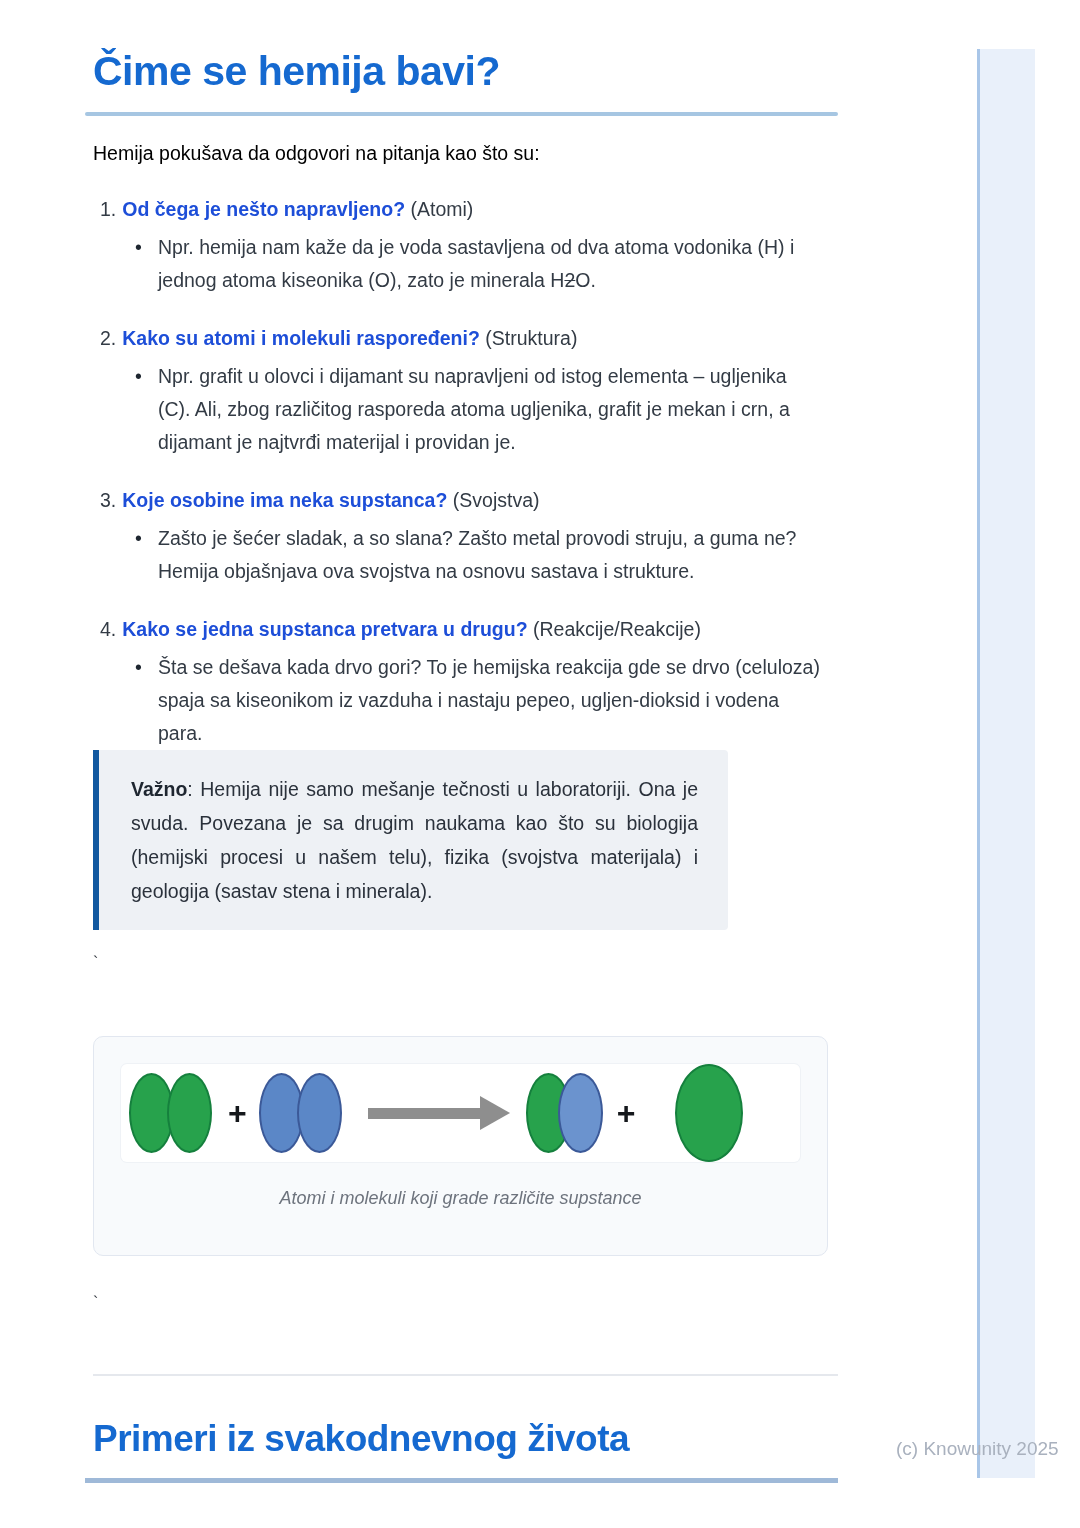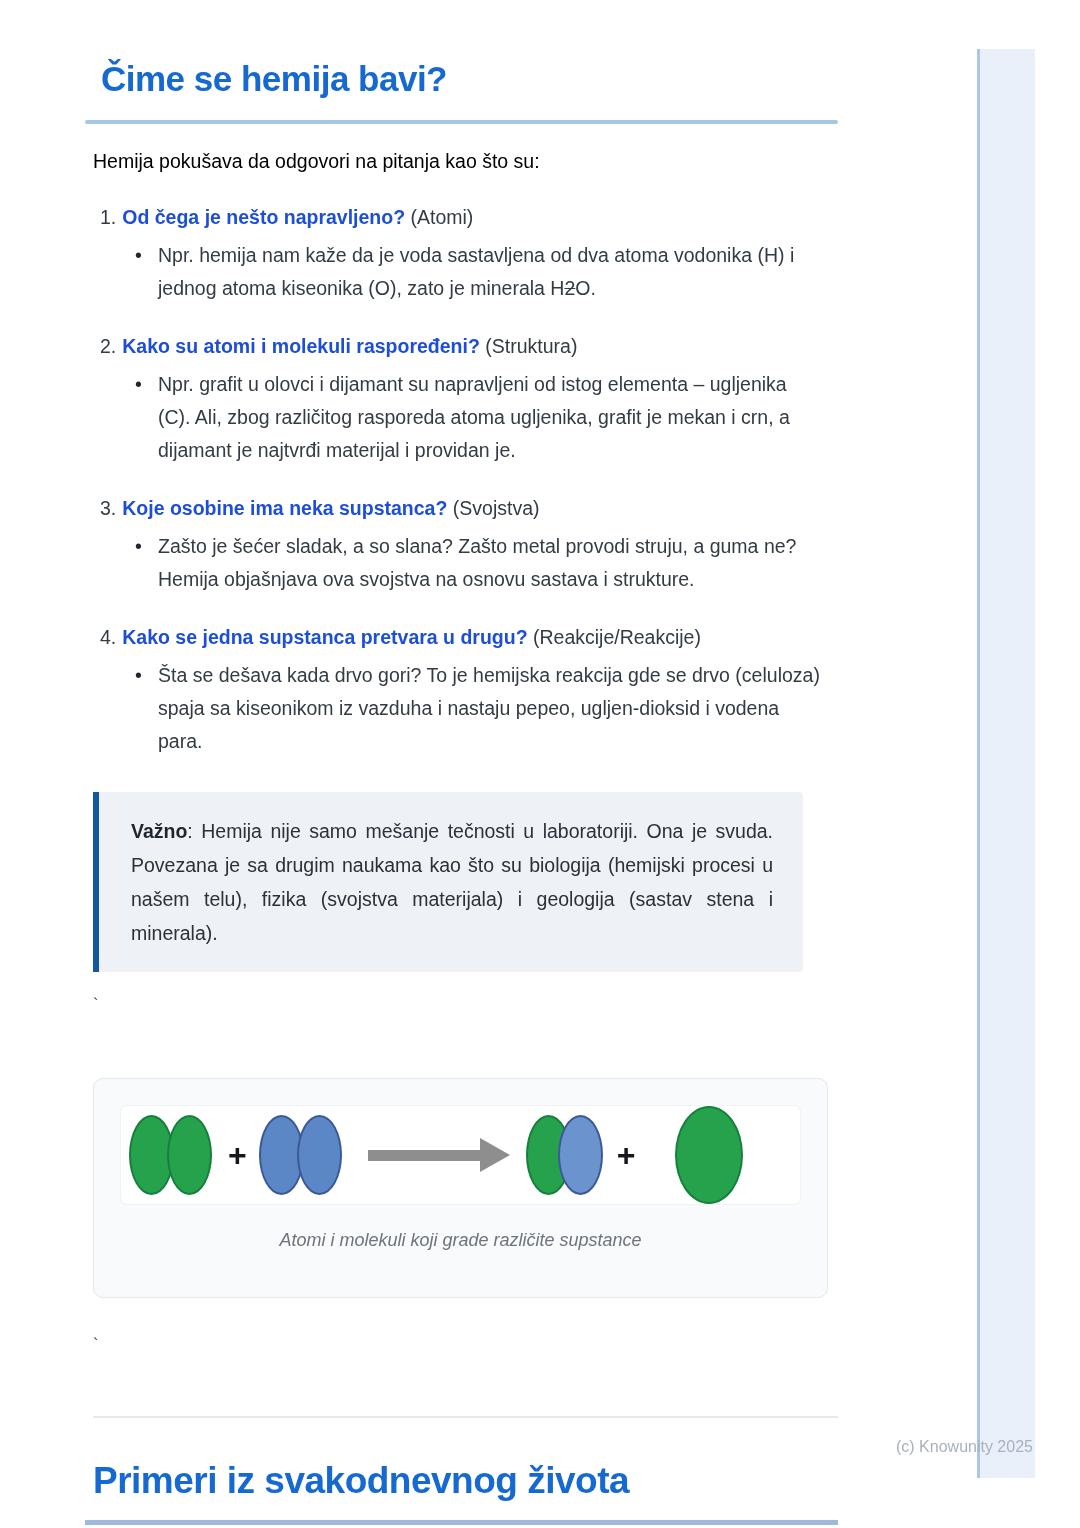--- a/index.html
+++ b/index.html
@@ -12,41 +12,41 @@
   
   .stripe{
     position:absolute;top:49px;left:977px;width:55px;height:1429px;
     background:var(--stripe-bg,#e9f0fa);
     border-left:3px solid var(--stripe-border,#a9c6e8);
     z-index:0;
   }
   .content{position:relative;z-index:1;margin-left:93px;width:747px;padding-top:50px;}
 
   h1.title{
-    margin:8px;font-size:35px;line-height:42px;font-weight:700;
+    margin:0;font-size:41px;line-height:42px;font-weight:700;
     letter-spacing:-0.5px;color:var(--accent-blue,#1569d0);
   }
   .rule-blue{
     height:4px;background:var(--heading-rule,#a6c6e2);
     margin:20px 0 0 -8px;width:753px;border-radius:2px;
   }
   .intro{margin:24px 0 0 0;font-size:19.5px;line-height:26px;color:#000000;}
 
   .qitem{margin-top:28px;}
   .qitem.first{margin-top:30px;}
   .qhead{font-size:19.5px;line-height:27px;padding-left:7px;color:#333b45;}
   .qnum{margin-right:6px;}
   .qbold{font-weight:700;color:#1d4ed8;}
   .qbullet{display:flex;margin-top:8px;padding-left:42px;font-size:19.5px;line-height:33px;}
   .dot{width:23px;flex:0 0 23px;color:#1e2630;}
   .btext{flex:1;max-width:662px;}
   .struck{text-decoration:line-through;}
 
   .callout{
-    margin-top:34px;box-sizing:border-box;width:710px;
+    box-sizing:border-box;width:635px;
     background:var(--callout-bg,#eef1f5);
     border-left:6px solid var(--callout-border,#1158a0);
     border-radius:0 4px 4px 0;
     padding:22px 30px 22px 32px;
   }
   .callout-text{
     font-size:19.5px;line-height:34px;text-align:justify;color:#2a313b;margin:0;
   }
   .callout-bold{font-weight:700;color:#1e2630;}
 
@@ -95,21 +95,21 @@
     margin:42px 0 0 0;font-size:37px;line-height:42px;font-weight:700;
     letter-spacing:-0.5px;color:var(--accent-blue,#1569d0);
   }
   .rule-blue2{
     height:5px;background:var(--h2-rule,#9fb9d8);
     margin:18px 0 0 -8px;width:753px;
   }
 
   .footer-copy{
     position:absolute;top:1438px;left:896px;z-index:2;
-    font-size:16px;color:#a9b1be;white-space:nowrap;
+    font-size:19px;color:#a9b1be;white-space:nowrap;
   }
 </style>
 </head>
 <body>
 
 <div class="stripe"></div>
 
 <div class="content">
 
   <h1 class="title">Čime se hemija bavi?</h1>

